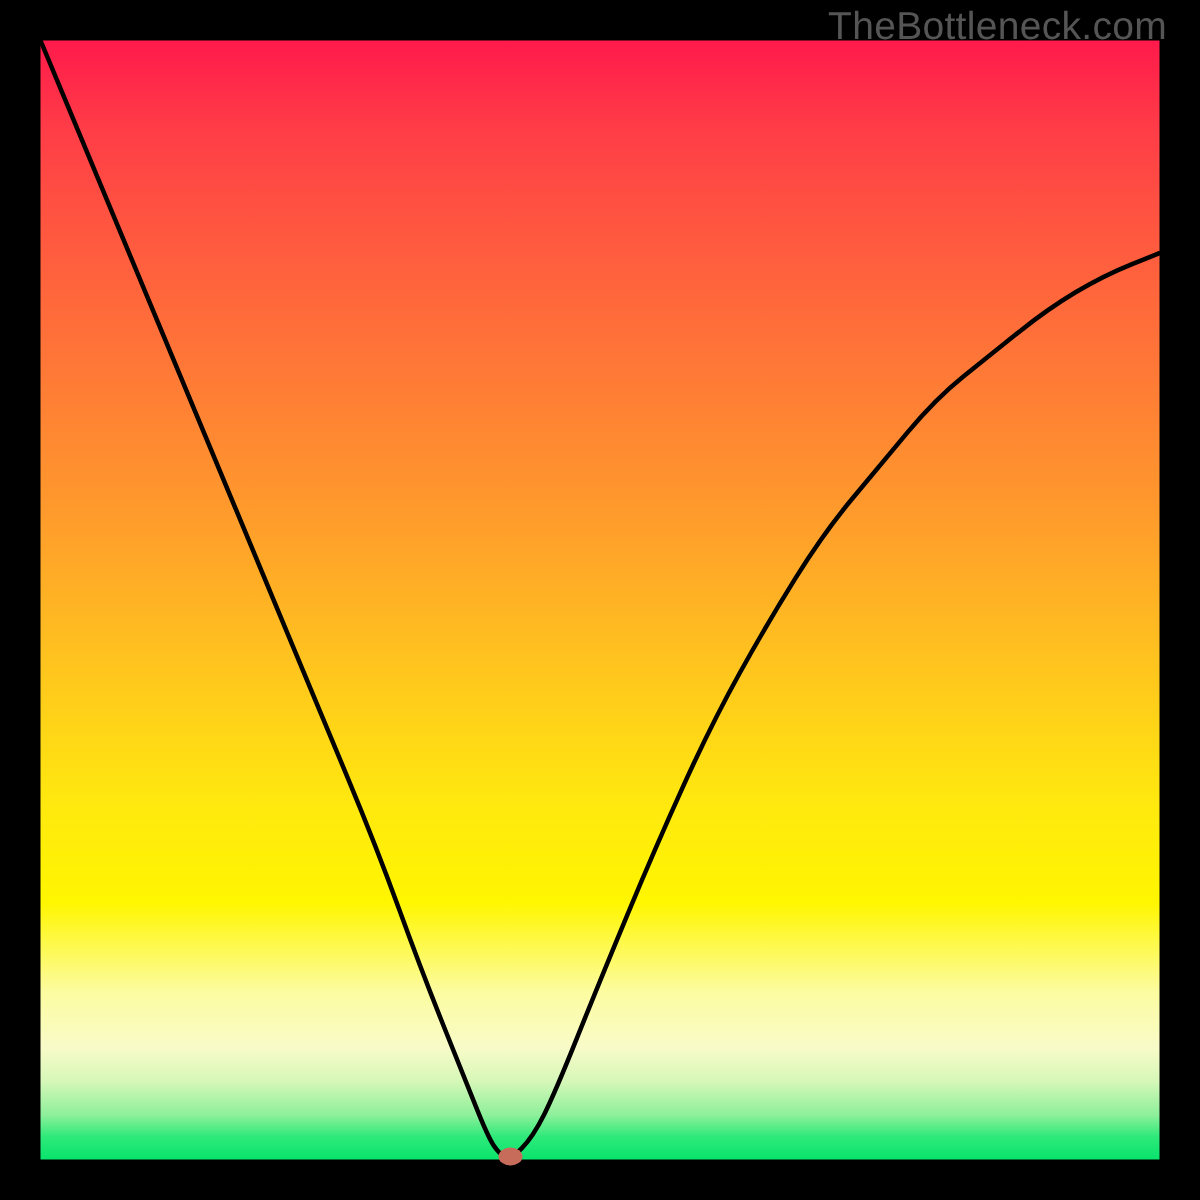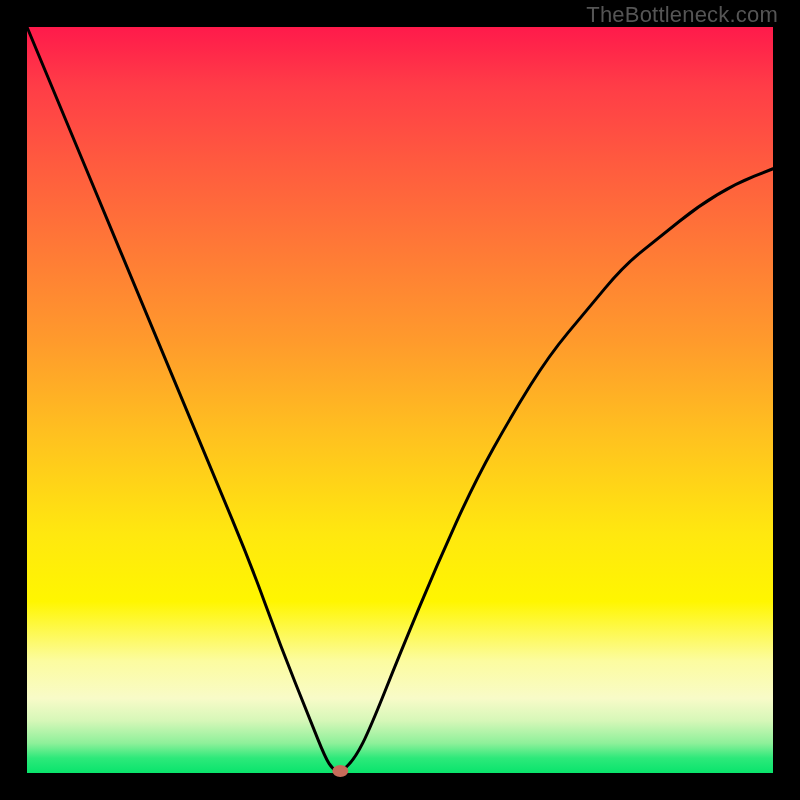--- a/index.html
+++ b/index.html
@@ -40,21 +40,21 @@
       #8ef09a 96%,
       #2de97a 98%,
       #09e46c 100%
     );
   }
   .watermark {
     position: absolute;
     top: 2px;
     right: 22px;
     color: #555555;
-    font-size: 22px;
+    font-size: 26px;
     font-weight: 500;
     letter-spacing: 0.2px;
     user-select: none;
   }
   .curve-svg {
     position: absolute;
     top: 0;
     left: 0;
   }
 </style>

